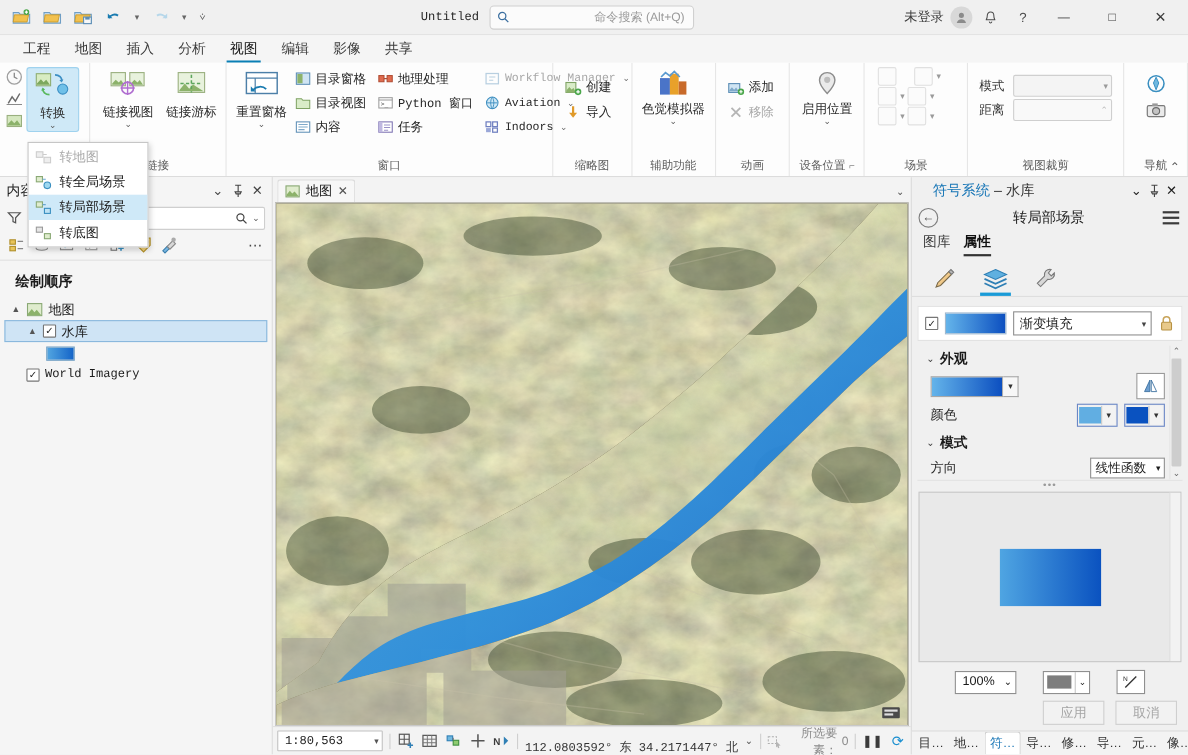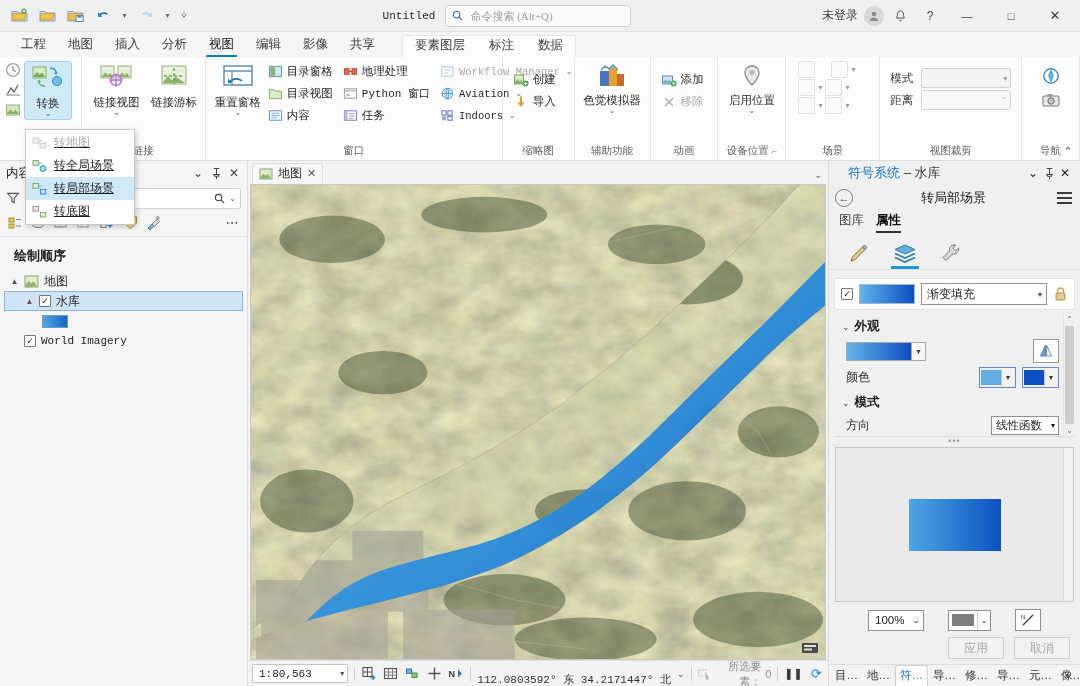--- a/index.html
+++ b/index.html
@@ -49,22 +49,23 @@
     background: #fbfbfb;
     border: 1px solid #d0d0d0;
     border-radius: 4px;
     display: flex; align-items: center;
     padding: 0 6px;
     gap: 5px;
   }
   .searchbox input {
     border: 0; outline: 0; background: transparent;
     font-size: 11px; width: 100%;
-    font-family: Liberation Serif, serif;
+    font-family: Liberation Sans, sans-serif;
     color: #333;
+    text-align: right;
   }
   .searchbox input::placeholder { color: #9a9a9a; font-style: normal; }
   .title-right {
     display: flex; align-items: center; gap: 2px; padding-right: 4px;
   }
   .acct { font-size: 12px; color: #3c3c3c; margin-right: 4px; }
   .avatar {
     width: 20px; height: 20px; border-radius: 50%;
     background: #d8d8d8;
     display: flex; align-items: center; justify-content: center;
@@ -278,21 +279,20 @@
   
   .dropdown {
     position: absolute;
     left: 25px; top: 118px;
     width: 110px;
     background: #fff;
     border: 1px solid #c6c6c6;
     box-shadow: 2px 2px 5px rgba(0,0,0,.18);
     z-index: 60;
     padding: 1px 0;
-    text-decoration: underline;
   }
   .dd-item {
     display: flex; align-items: center; gap: 7px;
     height: 23px; padding: 0 8px 0 5px;
     font-size: 12px; color: #1b1b1b;
     white-space: nowrap;
   }
   .dd-item.hl { background: #cfe9f8; }
   .dd-item.dis { color: #aaa; }
   .dd-ic {
@@ -645,25 +645,20 @@
 
   <div class="tabrow">
     <div class="tab">工程</div>
     <div class="tab">地图</div>
     <div class="tab">插入</div>
     <div class="tab">分析</div>
     <div class="tab active">视图</div>
     <div class="tab">编辑</div>
     <div class="tab">影像</div>
     <div class="tab">共享</div>
-    <div class="ctx-group">
-      <div class="tab">要素图层</div>
-      <div class="tab">标注</div>
-      <div class="tab">数据</div>
-    </div>
   </div>
 
   <div class="ribbon">
 
     <div class="rgroup" style="width:82px">
       <div class="rg-body">
         <div class="mini-col">
           <div class="icn">
             <svg width="18" height="18" viewBox="0 0 18 18">
                 <circle cx="9" cy="9" r="6.4" stroke="#a0a0a0" stroke-width="1.2" fill="#fafafa"></circle>

